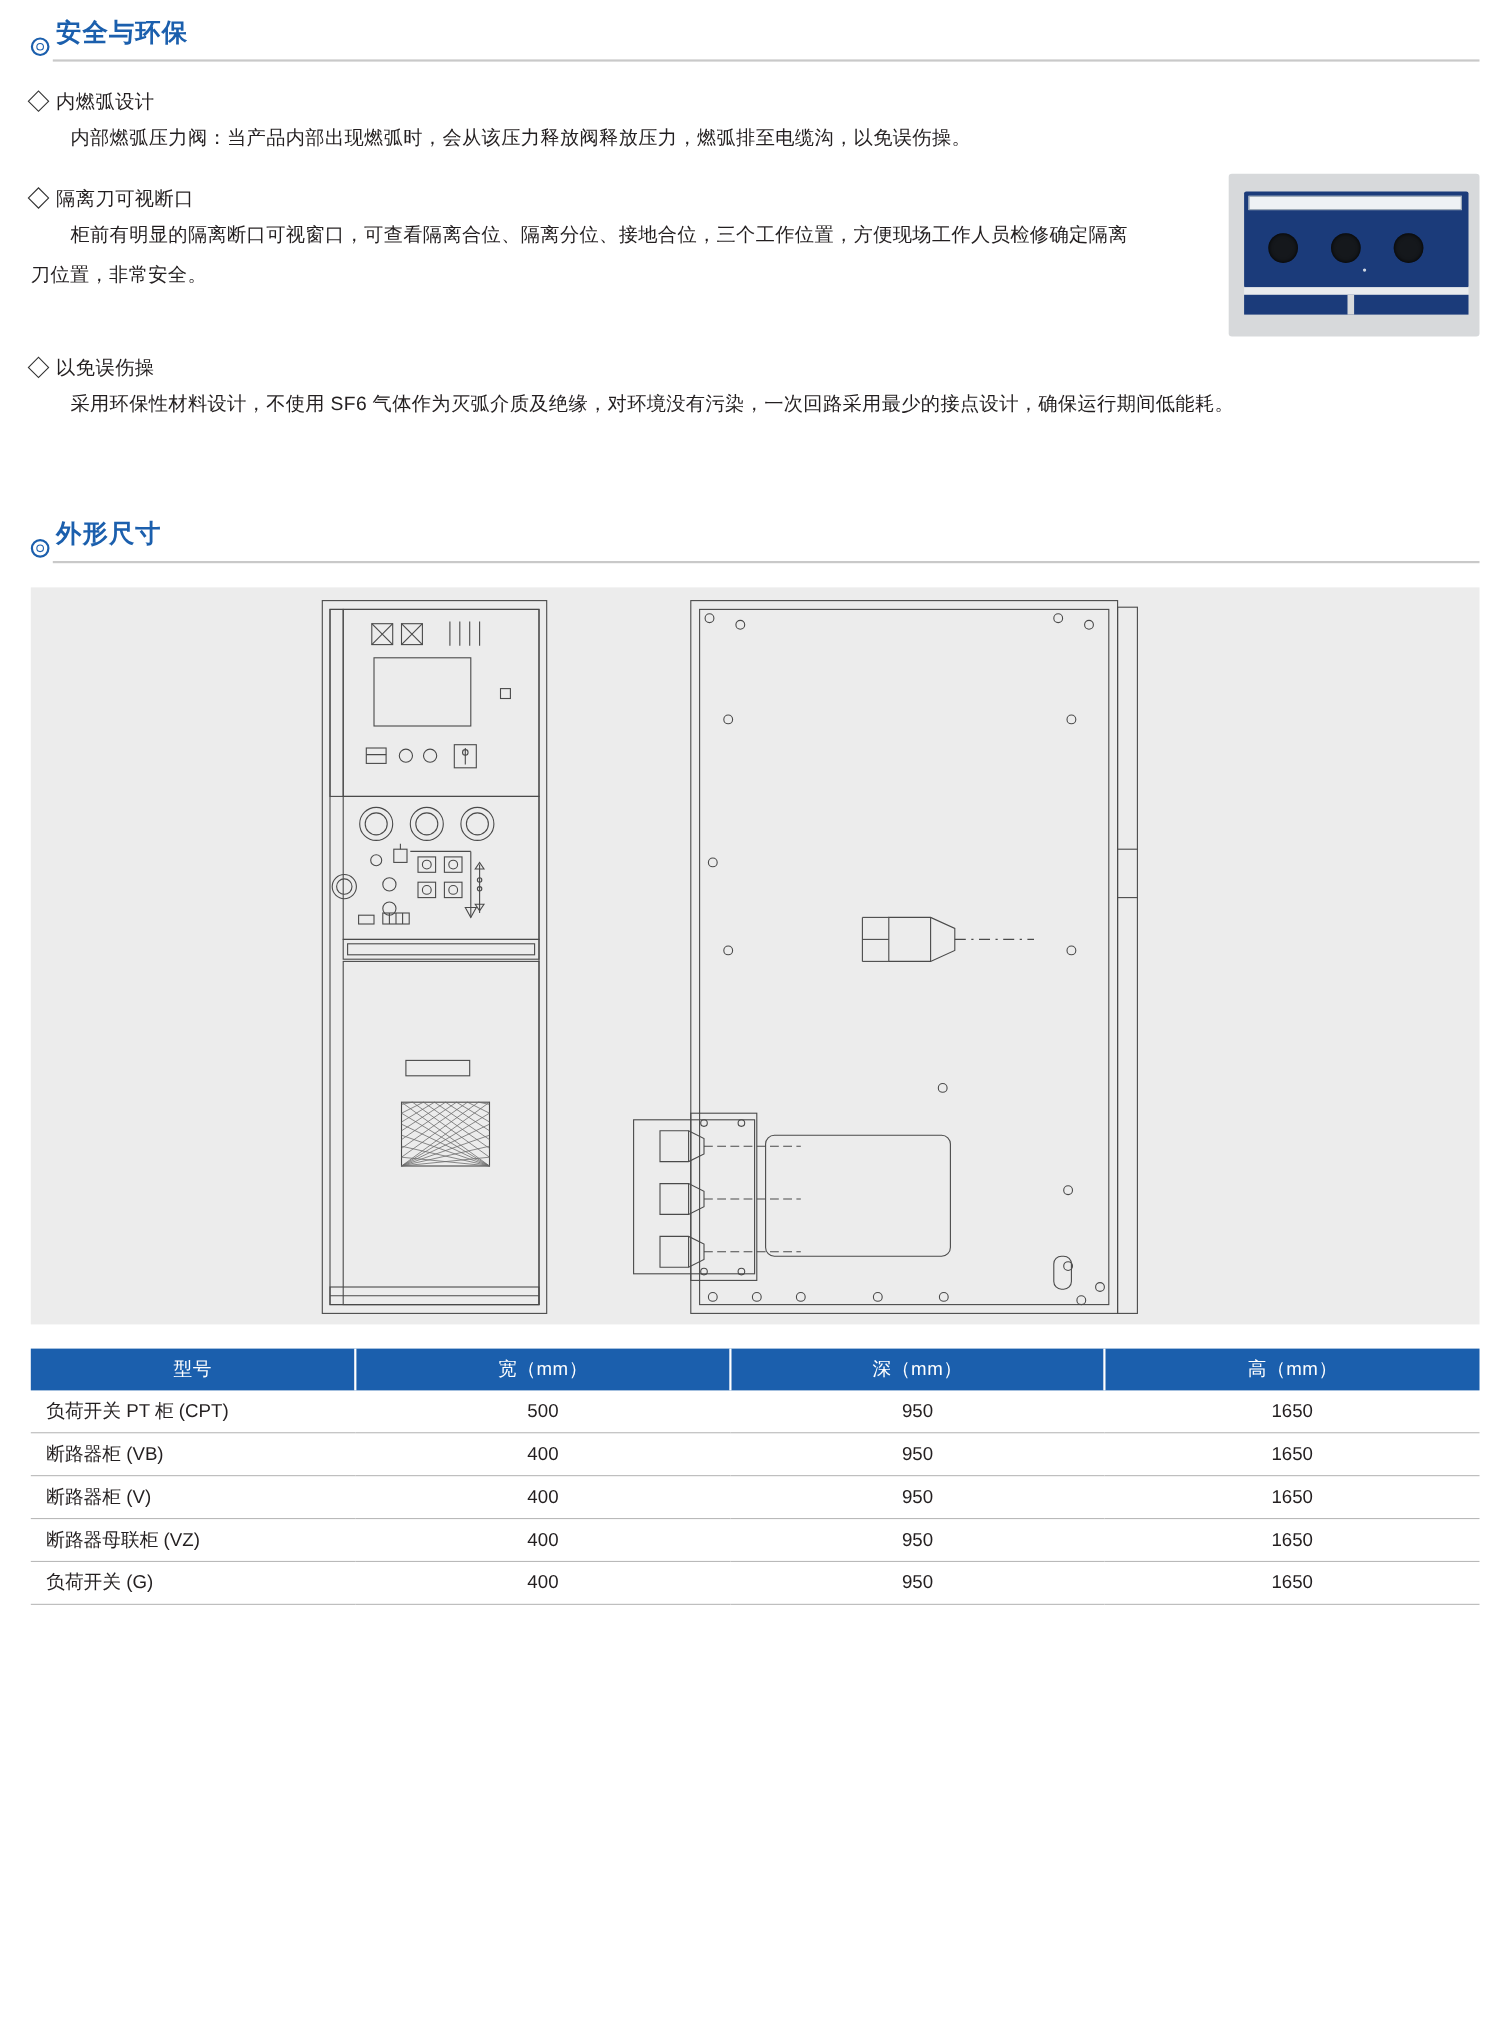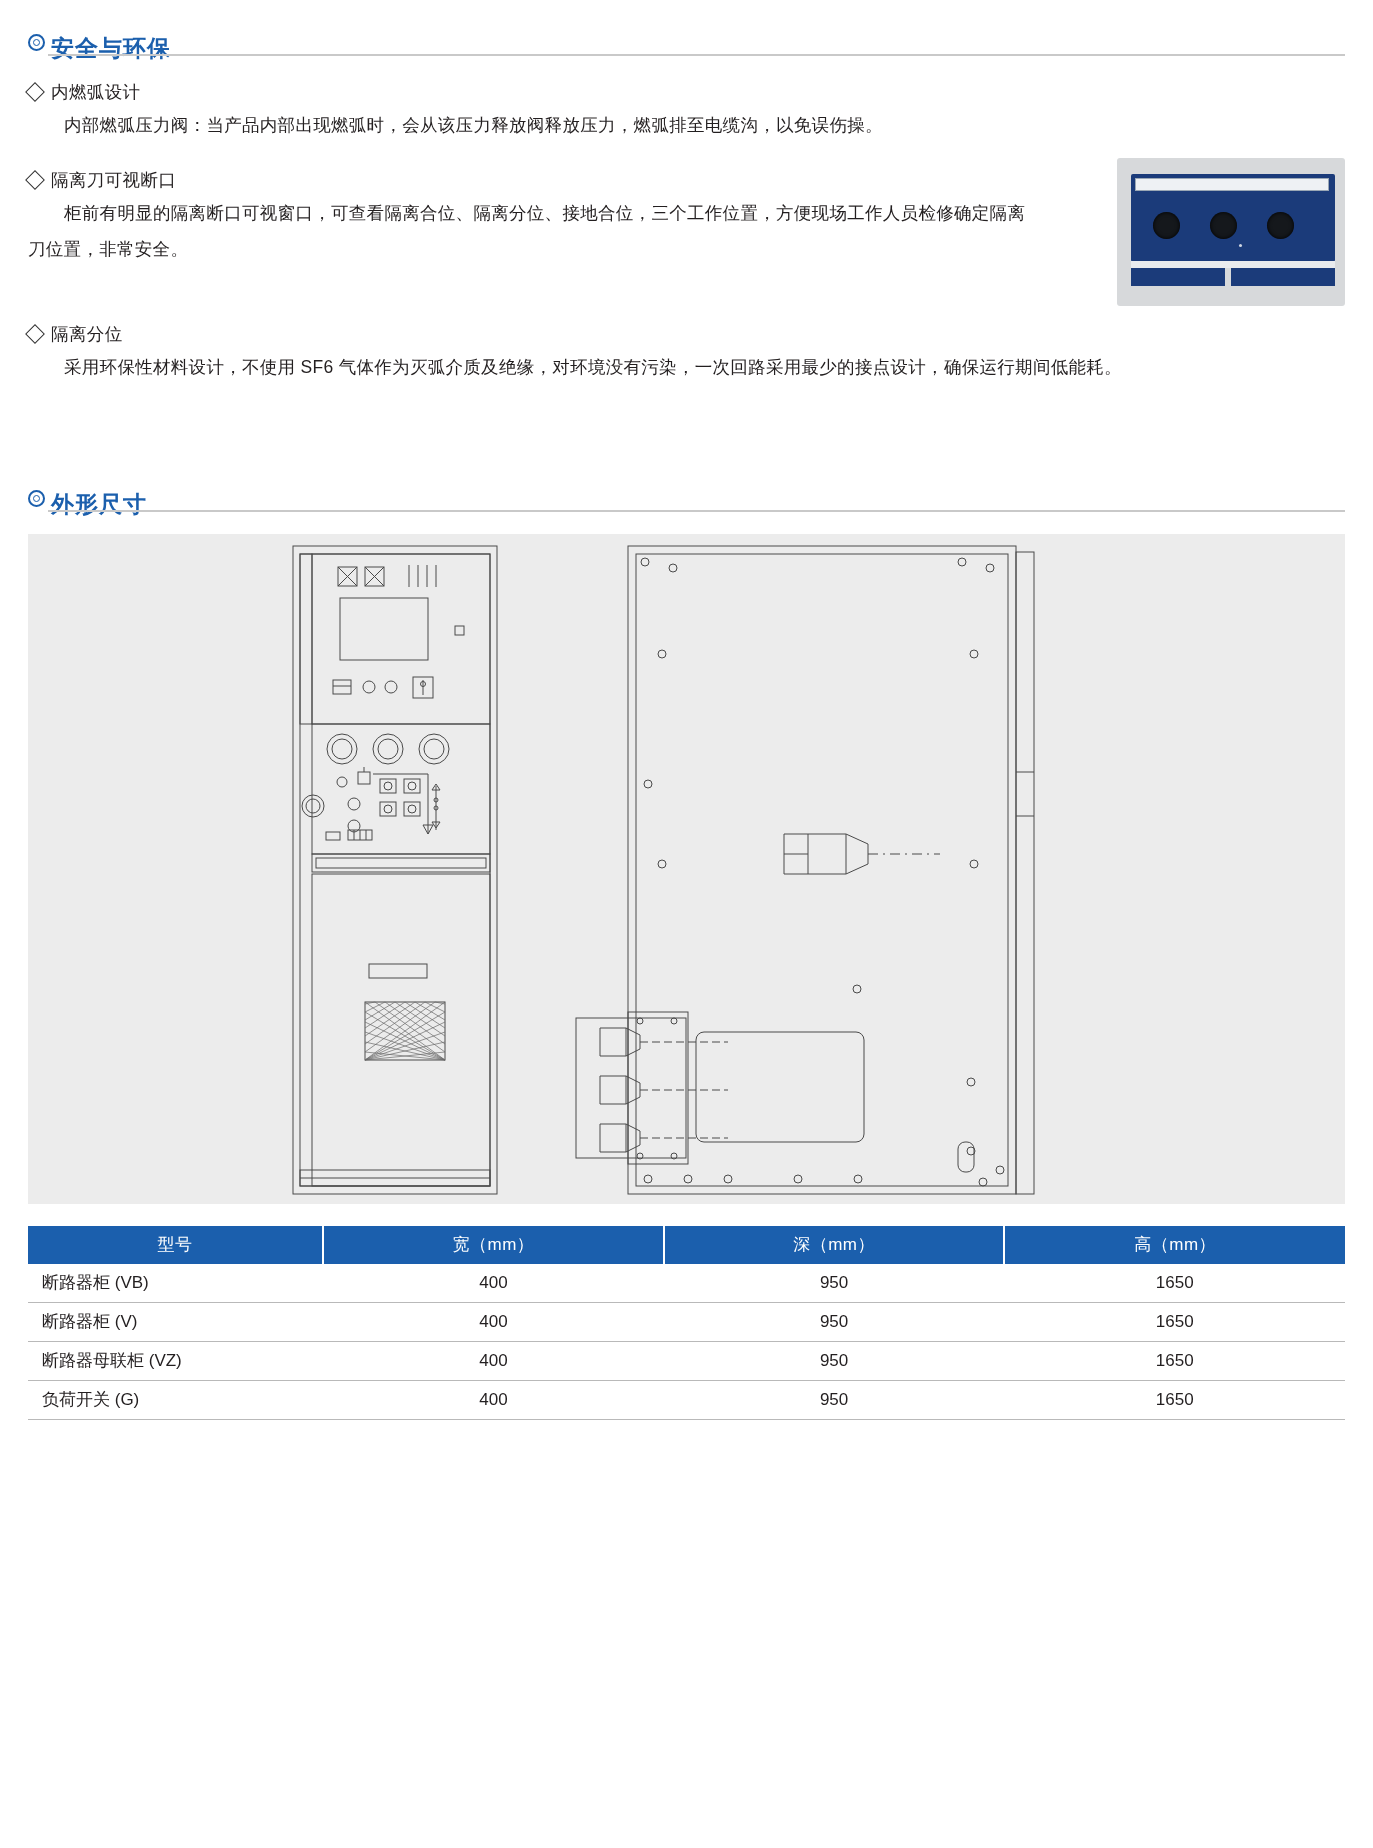--- a/index.html
+++ b/index.html
@@ -46,21 +46,21 @@
     top: 3px;
     width: 7px;
     height: 7px;
     border: 1px solid #1b5fad;
     border-radius: 50%;
     box-sizing: border-box;
   }
   .section-head .title {
     position: absolute;
     left: 23px;
-    top: 23px;
+    top: 4px;
     font-size: 23px;
     font-weight: bold;
     color: #1b5fad;
     letter-spacing: 1px;
   }
   .section-head .rule-light {
     position: absolute;
     left: 20px;
     right: 0;
     top: 44px;
@@ -241,21 +241,21 @@
 
   <div class="block">
     <div class="bullet-line">
       <span class="diamond"></span><span>隔离刀可视断口</span>
     </div>
     <div class="para narrow">柜前有明显的隔离断口可视窗口，可查看隔离合位、隔离分位、接地合位，三个工作位置，方便现场工作人员检修确定隔离刀位置，非常安全。</div>
   </div>
 
   <div class="block" style="margin-top:52px;">
     <div class="bullet-line">
-      <span class="diamond"></span><span>隔离分位</span>
+      <span class="diamond"></span><span>以免误伤操</span>
     </div>
     <div class="para fullw">采用环保性材料设计，不使用 SF6 气体作为灭弧介质及绝缘，对环境没有污染，一次回路采用最少的接点设计，确保运行期间低能耗。</div>
   </div>
 
   <div class="photo">
     <div class="panel"></div>
     <div class="topstrip"></div>
     <div class="knob k1"></div>
     <div class="knob k2"></div>
     <div class="knob k3"></div>
@@ -430,20 +430,26 @@
     <thead>
       <tr>
         <th>型号</th>
         <th>宽（mm）</th>
         <th>深（mm）</th>
         <th>高（mm）</th>
       </tr>
     </thead>
     <tbody>
       <tr>
+        <td class="name">负荷开关 PT 柜 (CPT)</td>
+        <td>500</td>
+        <td>950</td>
+        <td>1650</td>
+      </tr>
+      <tr>
         <td class="name">断路器柜 (VB)</td>
         <td>400</td>
         <td>950</td>
         <td>1650</td>
       </tr>
       <tr>
         <td class="name">断路器柜 (V)</td>
         <td>400</td>
         <td>950</td>
         <td>1650</td>

